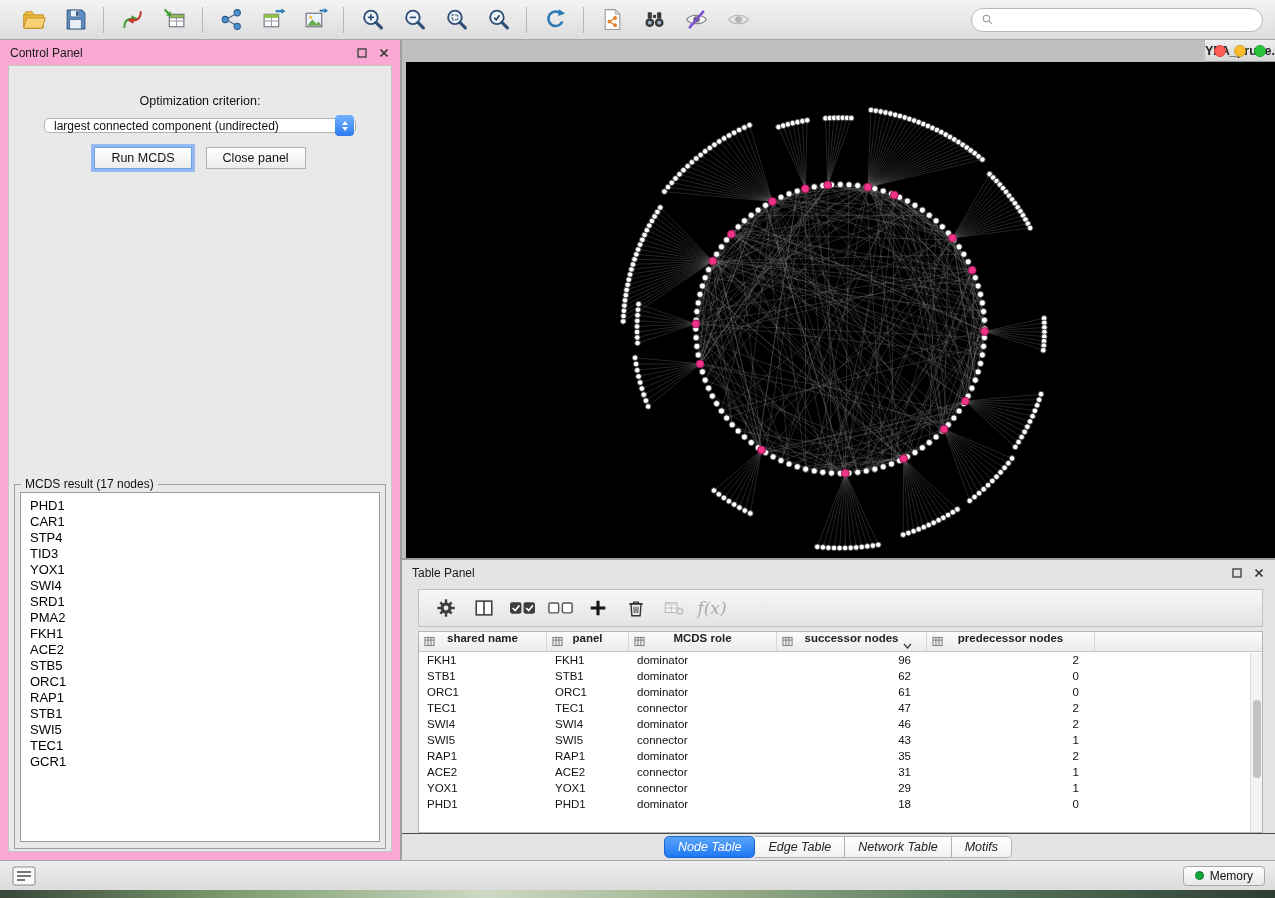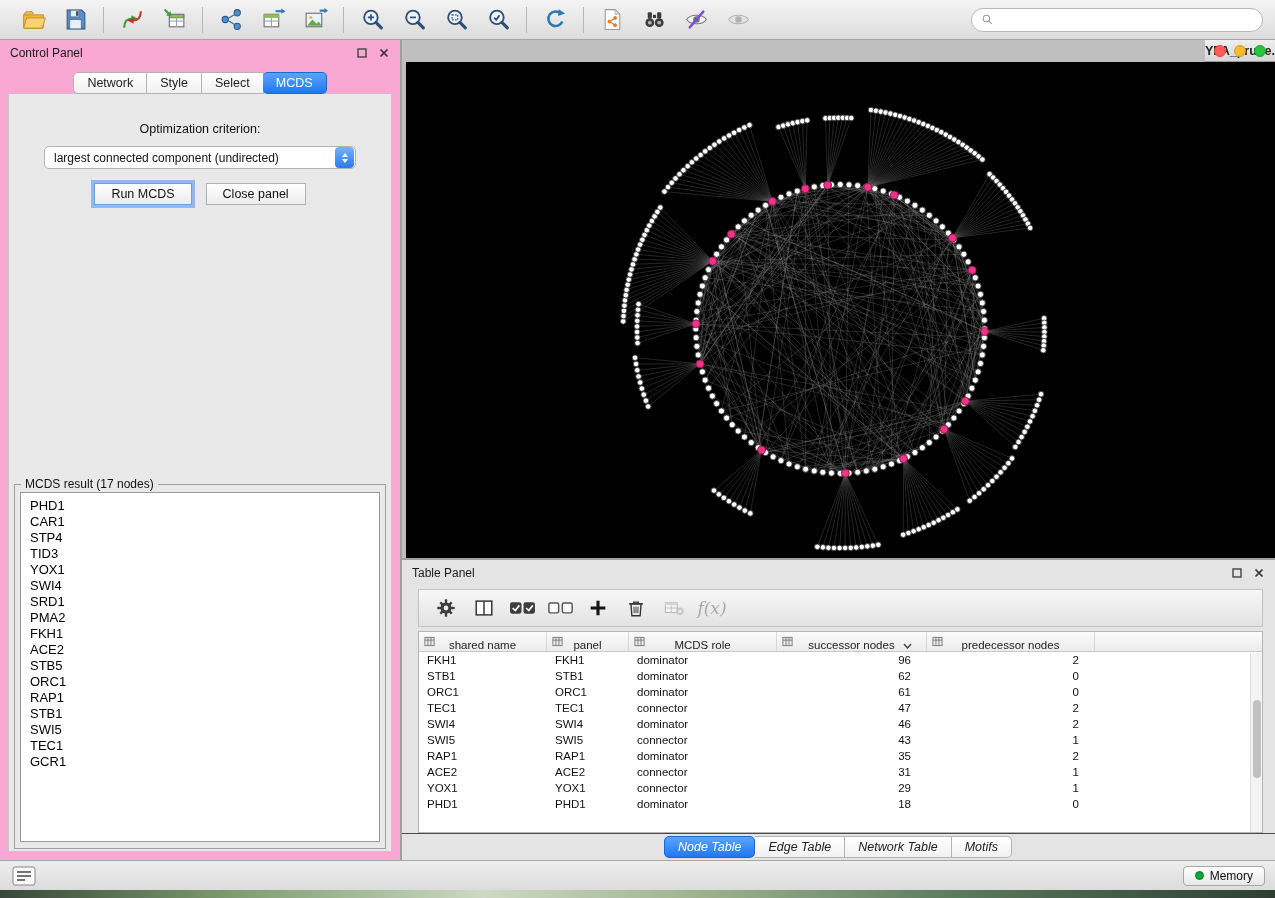--- a/index.html
+++ b/index.html
@@ -30,21 +30,21 @@
   .cp-tabs { display:flex; justify-content:center; margin:6px 0 0; position:relative; z-index:2; }
   .seg-tab { background:linear-gradient(#ffffff,#f1f1f1); border:1px solid #b3b3b3; border-left:none;
              padding:3px 13px; font-size:12.5px; color:#222; cursor:default; }
   .seg-tab:first-child { border-left:1px solid #b3b3b3; border-radius:5px 0 0 5px; }
   .seg-tab:last-child { border-radius:0 5px 5px 0; }
   .seg-tab.active { background:linear-gradient(#5ba4f9,#1f78f4); color:#fff; border-color:#1b66cf; border-radius:5px; position:relative; margin-left:-1px; }
 
   .cp-pane { flex:1; margin:-1px 8px 8px; border:1px solid #c6c6c6; background:#e9e9e9;
              display:flex; flex-direction:column; align-items:center; padding-top:28px; min-height:0; }
   .opt-label { font-size:12.5px; color:#111; margin-bottom:10px; }
-  .dropdown { width:312px; height:23px; background:#fff; border:1px solid #b2b2b2; border-radius:5px;
+  .dropdown { width:312px; height:15px; background:#fff; border:1px solid #b2b2b2; border-radius:5px;
               display:flex; align-items:center; padding-left:9px; font-size:12px; color:#111; }
   .dd-stepper { margin-left:auto; margin-right:1px; width:19px; height:21px; border-radius:4px;
                 background:linear-gradient(#74b2fb,#2c7af0); display:flex; flex-direction:column;
                 align-items:center; justify-content:center; gap:2px; }
   .tri-up { width:0; height:0; border-left:3.5px solid transparent; border-right:3.5px solid transparent; border-bottom:4.5px solid #fff; }
   .tri-dn { width:0; height:0; border-left:3.5px solid transparent; border-right:3.5px solid transparent; border-top:4.5px solid #fff; }
   .cp-buttons { display:flex; gap:14px; margin-top:14px; }
   .cp-btn { background:linear-gradient(#ffffff,#ececec); border:1px solid #b2b2b2; border-radius:0;
             padding:3px 16px; font-size:12.5px; color:#111; cursor:default; }
   .cp-btn.focus-ring { box-shadow:0 0 0 3px rgba(77,145,245,0.55); border-color:#6aa0e8; }
@@ -76,22 +76,22 @@
   .table-panel { flex:1; background:#e4e4e4; display:flex; flex-direction:column; min-height:0; }
   .tp-toolbar { height:38px; flex:0 0 38px; margin:3px 12px 0 16px; background:linear-gradient(#f7f7f7,#e3e3e3);
                 border:1px solid #c2c2c2; display:flex; align-items:center; gap:4px; padding:0 10px; }
   .tp-btn { width:34px; height:30px; display:flex; align-items:center; justify-content:center; }
   .tp-btn svg { width:22px; height:22px; }
   .tp-btn.wide svg { width:27px; height:21px; }
   .fx { font-family:"DejaVu Serif", serif; font-style:italic; font-size:17px; color:#a9a9a9; }
 
   .table-wrap { flex:1; margin:4px 12px 0 16px; background:#fff; border:1px solid #b5b5b5; position:relative; overflow:hidden; min-height:0; }
   .t-header { height:20px; display:flex; background:linear-gradient(#fbfbfb,#ececec); border-bottom:1px solid #c8c8c8; }
-  .th { position:relative; display:flex; align-items:flex-end; justify-content:center; font-size:11.5px; color:#222;
-        border-right:1px solid #d8d8d8; flex:0 0 auto; }
+  .th { position:relative; display:flex; align-items:flex-start; justify-content:center; font-size:11.5px; color:#222;
+        border-right:1px solid #d8d8d8; flex:0 0 auto;font-weight:bold; }
   .th .grid-ic { position:absolute; left:5px; top:4px; }
   .th .chev { position:absolute; right:14px; top:7px; }
   .t-body { }
   .tr { display:flex; height:16px; align-items:center; }
   .td { font-size:11.5px; color:#111; flex:0 0 auto; padding-left:8px; white-space:nowrap; overflow:hidden; }
   .td.num { text-align:right; padding-left:0; padding-right:16px; }
   .vscroll { position:absolute; top:21px; right:0; bottom:0; width:12px; background:#f3f3f3; border-left:1px solid #ddd; }
   .vthumb { position:absolute; top:26%; height:44%; left:2px; width:8px; background:#c1c1c1; border-radius:4px; }
 
   .tp-tabs { height:27px; flex:0 0 27px; border-top:1px solid #4a4a4a; display:flex; justify-content:center; align-items:center; background:#e4e4e4;font-style:italic; }
@@ -268,26 +268,20 @@
                 <rect x="1" y="1" width="8" height="8" fill="none" stroke="#444" stroke-width="1.4"></rect>
               </svg>
           </span>
           <span class="ph-ic">
             <svg width="10" height="10">
                 <path d="M1.5 1.5l7 7M8.5 1.5l-7 7" stroke="#333" stroke-width="1.7"></path>
               </svg>
           </span>
         </span>
       </div>
-      <div class="cp-tabs">
-          <div class="seg-tab">Network</div>
-          <div class="seg-tab">Style</div>
-          <div class="seg-tab">Select</div>
-          <div class="seg-tab active">MCDS</div>
-        </div>
       <div class="cp-pane">
         <div class="opt-label">Optimization criterion:</div>
         <div class="dropdown">
           <span>largest connected component (undirected)</span>
           <span class="dd-stepper">
             <span class="tri-up"></span>
               <span class="tri-dn"></span>
           </span>
         </div>
         <div class="cp-buttons">

